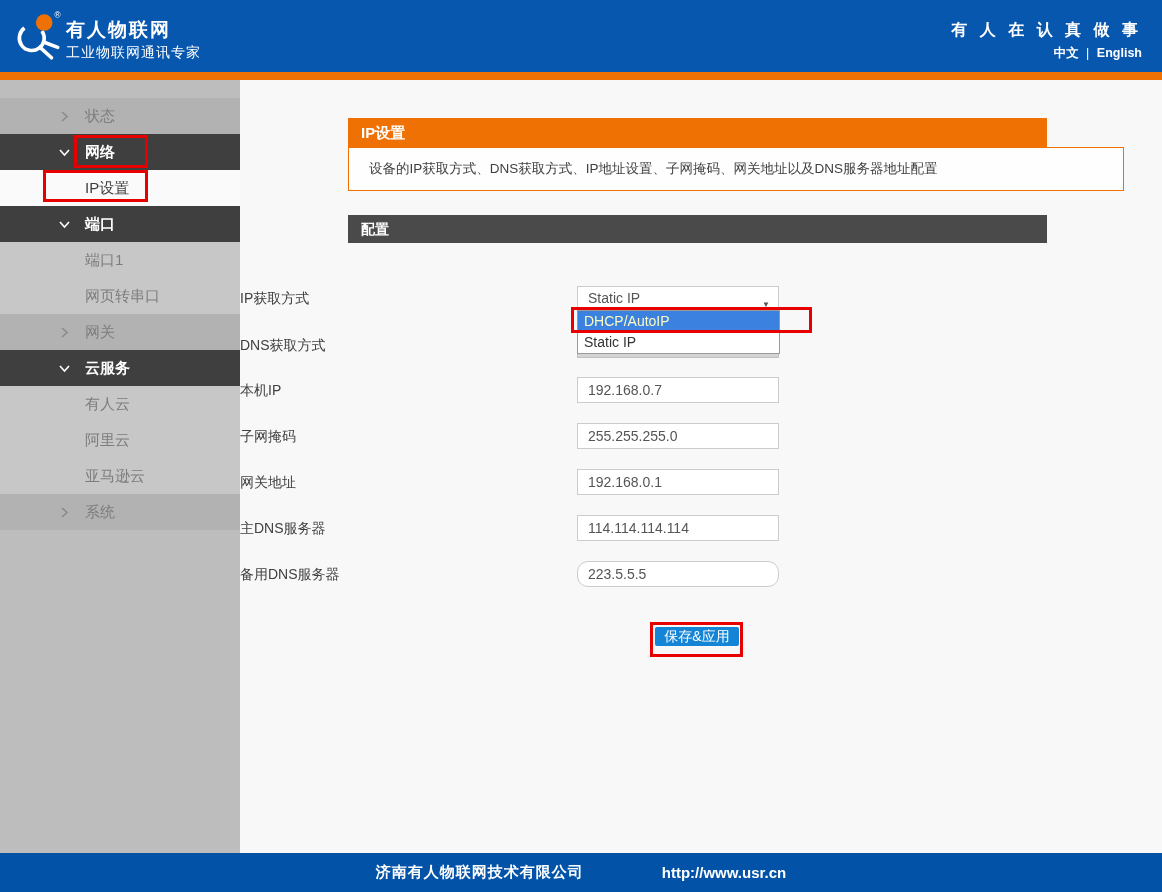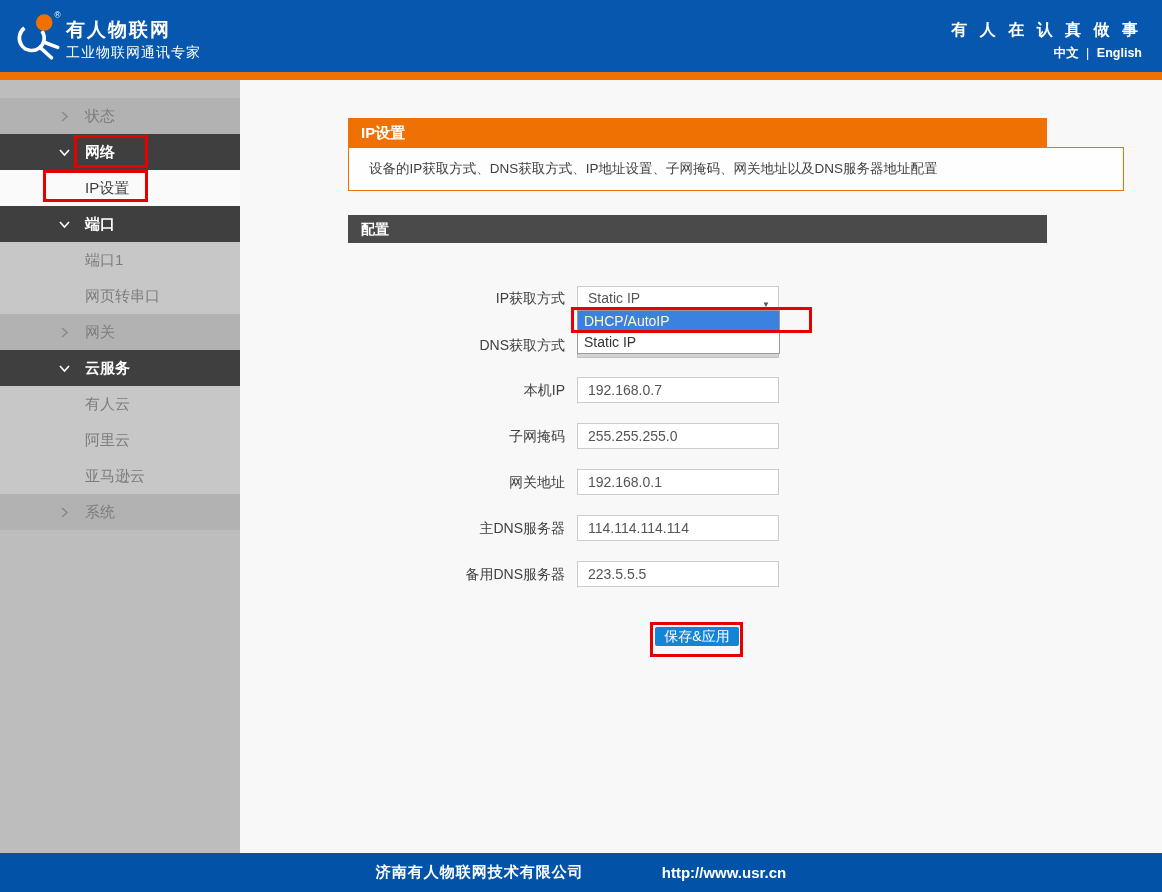--- a/index.html
+++ b/index.html
@@ -31,21 +31,21 @@
 
   
   .content { position:absolute; left:240px; top:80px; width:922px; height:773px; background:#f8f8f8; }
   .panel-title { position:absolute; left:108px; top:38px; width:699px; height:29px; background:#f07103;
                  color:#fff; font-size:15px; font-weight:bold; line-height:29px; padding-left:13px; }
   .panel-desc { position:absolute; left:108px; top:67px; width:776px; height:44px; background:#fefefe;
                 border:1px solid #f07103; color:#3f3f3f; font-size:13.5px; line-height:42px; padding-left:20px; }
   .section-bar { position:absolute; left:108px; top:135px; width:699px; height:28px; background:#4a4a4a;
                  color:#fff; font-size:14px; font-weight:bold; line-height:28px; padding-left:13px; }
 
-  .f-label { position:absolute; left:0; width:325px; text-align:right; font-size:14px; color:#404040; }
+  .f-label { position:absolute; left:0; width:325px; font-size:14px; color:#404040; }
   .f-input { position:absolute; left:337px; width:202px; height:26px; border:1px solid #ccc; background:#fff;
              font-size:14px; color:#555; padding-left:10px; font-family:"Liberation Sans",sans-serif; }
   .f-select { position:absolute; left:337px; top:206px; width:202px; height:24px; border:1px solid #ccc; background:#fff;
               font-size:14px; color:#555; line-height:22px; padding-left:10px; cursor:pointer; }
   .f-select .arrow { position:absolute; right:8px; top:7px; font-size:8px; color:#555; }
   .f-select-disabled { position:absolute; left:337px; top:252px; width:202px; height:26px; border:1px solid #c0c0c0;
                        background:#d4d4d4; font-size:14px; color:#8f8f8f; line-height:24px; padding-left:10px; z-index:1; }
   .dropdown { position:absolute; left:337px; top:230px; width:203px; background:#fff; border:1px solid #9a9a9a; z-index:5; }
   .dropdown .opt { height:21px; line-height:21px; font-size:14px; padding-left:6px; color:#333; cursor:pointer; }
   .dropdown .opt.hl { background:#3b82e0; color:#fef9c3; }
@@ -169,34 +169,34 @@
     </div>
 
     <div class="f-label" style="top:257px;">DNS获取方式</div>
     <div class="f-select-disabled">自动获取</div>
 
     <div class="dropdown">
       <div class="opt hl">DHCP/AutoIP</div>
       <div class="opt">Static IP</div>
     </div>
 
-    <div class="f-label" style="top:302px;padding-left:12px;">本机IP</div>
+    <div class="f-label" style="top:302px;">本机IP</div>
     <input class="f-input" style="top: 297px;" value="192.168.0.7">
 
     <div class="f-label" style="top:348px;">子网掩码</div>
     <input class="f-input" style="top: 343px;" value="255.255.255.0">
 
     <div class="f-label" style="top:394px;">网关地址</div>
     <input class="f-input" style="top: 389px;" value="192.168.0.1">
 
     <div class="f-label" style="top:440px;">主DNS服务器</div>
     <input class="f-input" style="top: 435px;" value="114.114.114.114">
 
     <div class="f-label" style="top:486px;">备用DNS服务器</div>
-    <input class="f-input" style="top: 481px;" value="223.5.5.5">
+    <input class="f-input" style="top: 481px; border-radius: 11px;" value="223.5.5.5">
 
     <button class="save-btn">保存&amp;应用</button>
   </div>
 
   <div class="anno anno1"></div>
   <div class="anno anno2"></div>
   <div class="anno anno3"></div>
   <div class="anno anno4"></div>
 
   <div class="footer">

